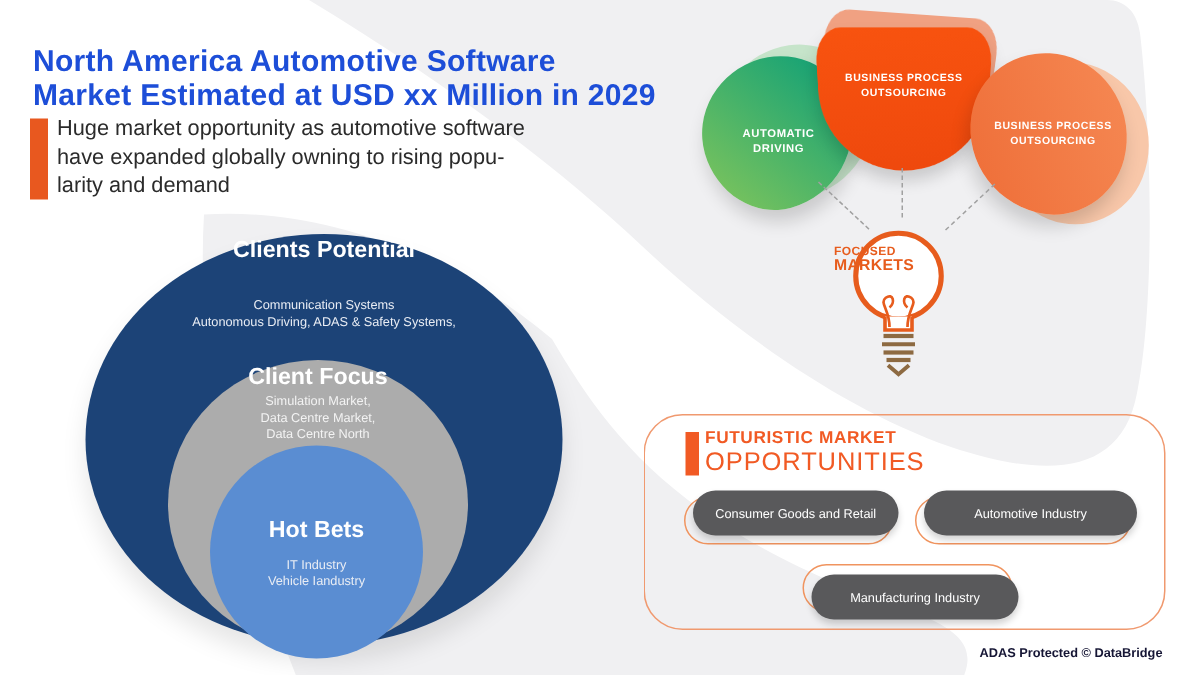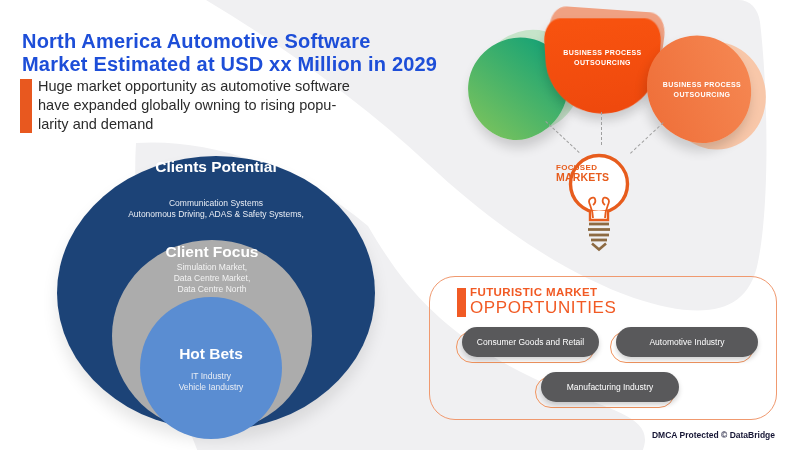--- a/index.html
+++ b/index.html
@@ -63,21 +63,21 @@
   #panel{left:429px;top:276px;width:346px;height:142px;border:1.5px solid #f0996f;border-radius:26px;}
   #panel-bar{left:27px;top:11px;width:9px;height:29px;background:#f15a24;}
   #panel-title{left:40px;top:9px;color:#f15a24;}
   #panel-title .l1{font-size:11.5px;font-weight:700;letter-spacing:.4px;line-height:13px;}
   #panel-title .l2{font-size:17px;font-weight:500;letter-spacing:.6px;line-height:18px;}
   .pill{background:#59595b;border-radius:16px;color:#ffffff;font-size:8.5px;font-weight:400;
         display:flex;align-items:center;justify-content:center;height:30px;box-shadow:0 3px 5px rgba(0,0,0,.18);}
   .pill-ring{border:1px solid #f0945f;border-radius:16px;}
   #pill1{left:32px;top:50px;width:137px;}  #ring1{left:26px;top:54px;width:137px;height:30px;}
   #pill2{left:186px;top:50px;width:142px;} #ring2{left:180px;top:54px;width:142px;height:30px;}
-  #pill3{left:111px;top:95px;width:138px;} #ring3{left:105px;top:99px;width:138px;height:30px;}
+  #pill3{left:111px;top:106px;width:138px;} #ring3{left:105px;top:99px;width:138px;height:30px;}
 
   
   #footer{right:25px;top:430px;font-size:8.5px;font-weight:700;color:#161635;}
 </style>
 </head>
 <body>
 
 <div class="canvas">
 
   <svg class="bg" width="800" height="450" viewBox="0 0 800 450" aria-hidden="true">
@@ -119,20 +119,24 @@
     <div>Vehicle Iandustry</div>
   </div>
 
   <div class="abs" id="petal-green-echo"></div>
   <div class="abs petal" id="petal-green"></div>
   <div class="abs" id="petal-mid-echo"></div>
   <div class="abs petal" id="petal-mid"></div>
   <div class="abs" id="petal-right-echo"></div>
   <div class="abs petal" id="petal-right"></div>
 
+  <div class="abs petal-label" id="lbl-green">
+    <div>AUTOMATIC</div>
+    <div>DRIVING</div>
+  </div>
   <div class="abs petal-label" id="lbl-mid">
     <div>BUSINESS PROCESS</div>
     <div>OUTSOURCING</div>
   </div>
   <div class="abs petal-label" id="lbl-right">
     <div>BUSINESS PROCESS</div>
     <div>OUTSOURCING</div>
   </div>
 
   <div class="abs dash" id="dash-left"></div>
@@ -162,15 +166,15 @@
       <div class="l2">OPPORTUNITIES</div>
     </div>
     <div class="abs pill-ring" id="ring1"></div>
     <div class="abs pill" id="pill1">Consumer Goods and Retail</div>
     <div class="abs pill-ring" id="ring2"></div>
     <div class="abs pill" id="pill2">Automotive Industry</div>
     <div class="abs pill-ring" id="ring3"></div>
     <div class="abs pill" id="pill3">Manufacturing Industry</div>
   </div>
 
-  <div class="abs" id="footer">DMCA Protected © DataBridge</div>
+  <div class="abs" id="footer">ADAS Protected © DataBridge</div>
 
 </div>
 
 </body></html>

